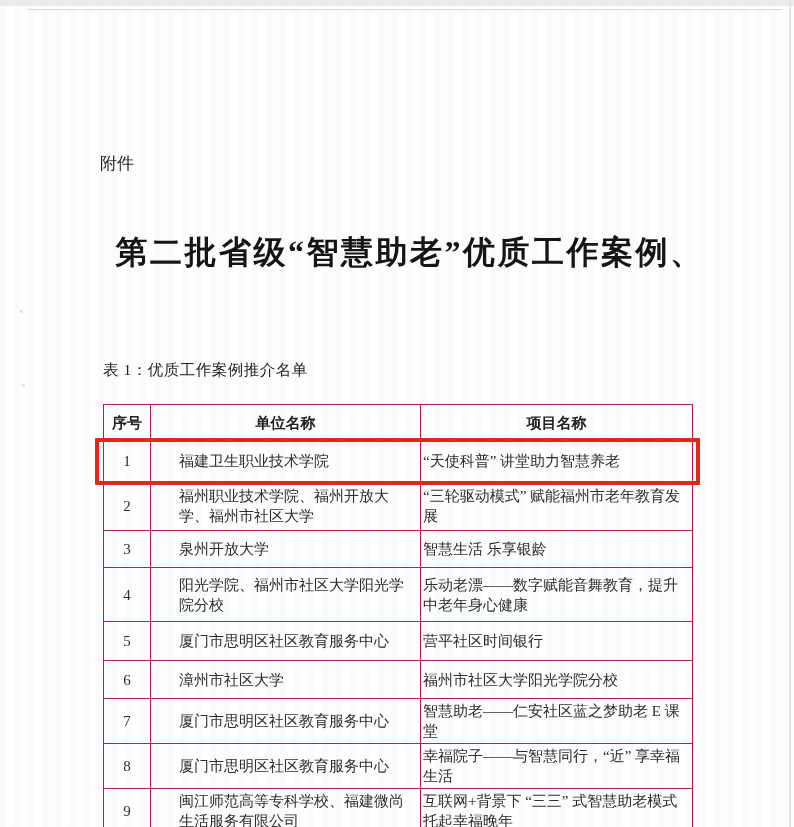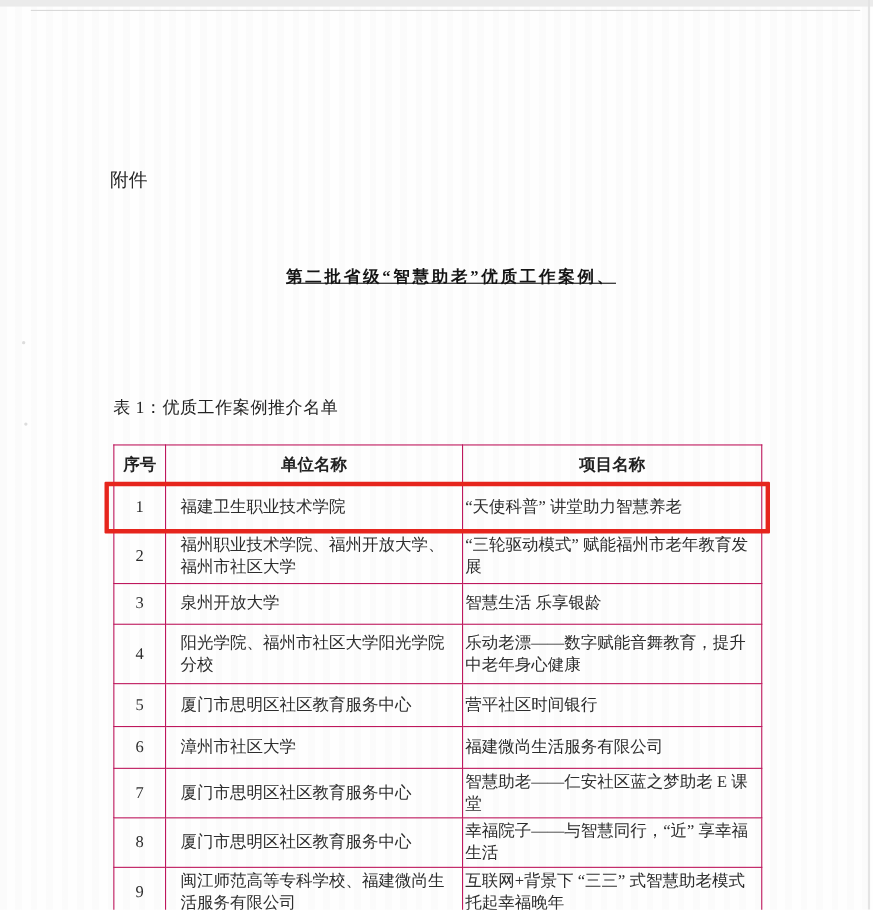--- a/index.html
+++ b/index.html
@@ -35,21 +35,21 @@
   .speck-1 { left: 20px; top: 310px; }
   .speck-2 { left: 22px; top: 384px; }
 
   .attachment-label {
     position: absolute; left: 100px; top: 152px;
     font-size: 17px; color: #262626;
   }
   .doc-title {
     position: absolute; left: 110px; top: 226px; width: 600px;
     text-align: center; font-weight: bold; color: #151515;
-    font-size: 15px; letter-spacing: 2.5px; line-height: 53px; text-decoration: underline;
+    font-size: 32px; letter-spacing: 2.5px; line-height: 53px;
   }
   .table-caption {
     position: absolute; left: 103px; top: 360px;
     font-size: 15.5px; font-weight: normal; color: #222;
     letter-spacing: 0.5px;
   }
   table.rec-table {
     position: absolute; left: 103px; top: 404px;
     width: 589px; border-collapse: collapse; table-layout: fixed;
     font-size: 15px; color: #2d2d2d;
@@ -59,21 +59,21 @@
   .rec-table col.c-project { width: 272px; }
   .rec-table th, .rec-table td {
     border: 1px solid #be185d;
     vertical-align: middle;
     line-height: 20px;
     font-family: Liberation Serif, serif;
   }
   .rec-table thead tr { height: 36px; }
   .rec-table th { font-size: 15px; font-weight: bold; text-align: center; color: #222; }
   .rec-table td:nth-child(1) { text-align: center; font-size: 15px; }
-  .rec-table td:nth-child(2) { padding: 2px 6px 2px 13px; }
+  .rec-table td:nth-child(2) { padding: 2px 6px 2px 28px; }
   .rec-table td:nth-child(3) { padding: 2px 6px 2px 2px; }
   .rec-table tbody tr:nth-child(1) { height: 41px; }
   .rec-table tbody tr:nth-child(2) { height: 49px; }
   .rec-table tbody tr:nth-child(3) { height: 37px; }
   .rec-table tbody tr:nth-child(4) { height: 54px; }
   .rec-table tbody tr:nth-child(5) { height: 39px; }
   .rec-table tbody tr:nth-child(6) { height: 38px; }
   .rec-table tbody tr:nth-child(7) { height: 44px; }
   .rec-table tbody tr:nth-child(8) { height: 42px; }
   .rec-table tbody tr:nth-child(9) { height: 38px; }
@@ -139,21 +139,21 @@
         <td>乐动老漂——数字赋能音舞教育，提升中老年身心健康</td>
       </tr>
       <tr>
         <td>5</td>
         <td>厦门市思明区社区教育服务中心</td>
         <td>营平社区时间银行</td>
       </tr>
       <tr>
         <td>6</td>
         <td>漳州市社区大学</td>
-        <td>福建微尚生活服务有限公司</td>
+        <td>福州市社区大学阳光学院分校</td>
       </tr>
       <tr>
         <td>7</td>
         <td>厦门市思明区社区教育服务中心</td>
         <td>智慧助老——仁安社区蓝之梦助老 E 课堂</td>
       </tr>
       <tr>
         <td>8</td>
         <td>厦门市思明区社区教育服务中心</td>
         <td>幸福院子——与智慧同行，“近” 享幸福生活</td>

